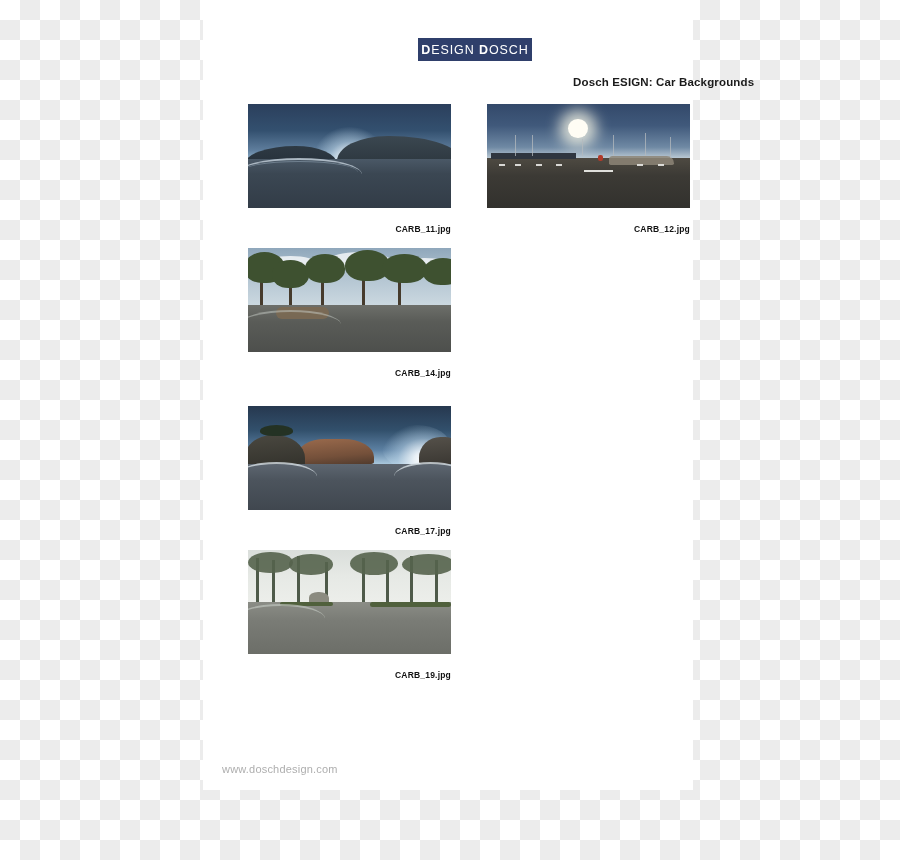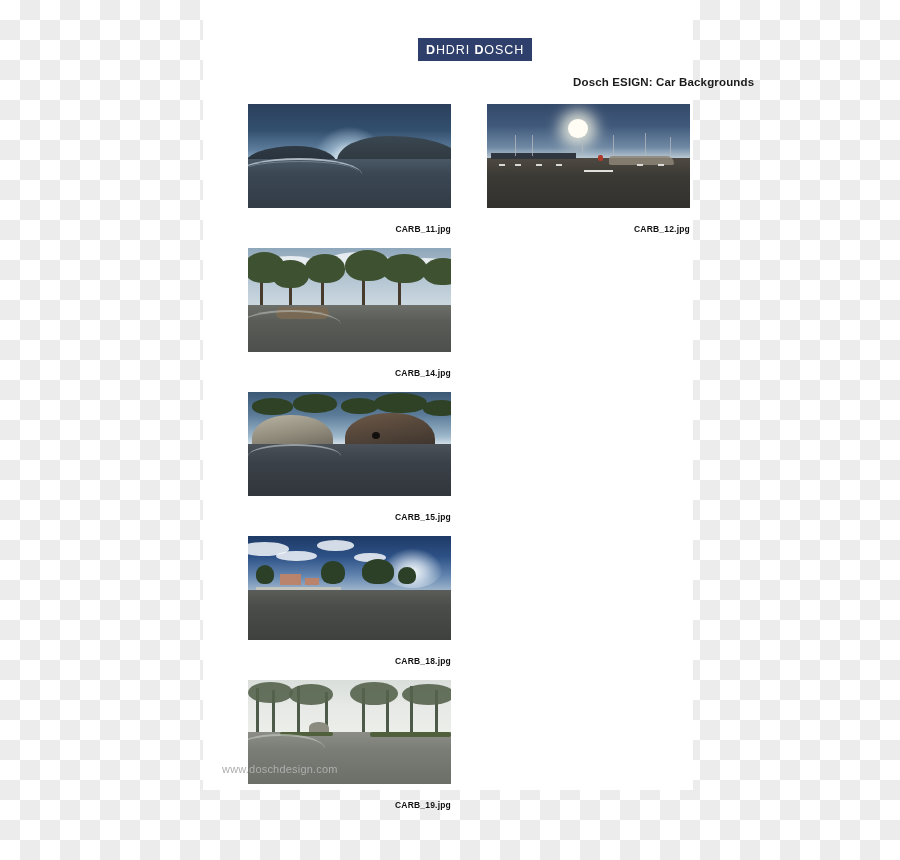--- a/index.html
+++ b/index.html
@@ -238,21 +238,21 @@
   .p20 .bl{background:#9e6a54;}
   .p20 .hedge{left:66%;top:47%;width:32%;height:5%;background:#3f5234;}
 </style>
 </head>
 <body>
 
 <div id="page-sheet"></div>
 
 <div id="logo-badge">
   <span class="logo-text">
-    <b>D</b><span>HDRI </span><b>D</b><span>OSCH</span>
+    <b>D</b><span>ESIGN </span><b>D</b><span>OSCH</span>
   </span>
 </div>
 
 <div id="product-title">Dosch ESIGN: Car Backgrounds</div>
 
 <div id="thumb-grid">
 
   <div class="grid-row">
     <div class="thumb-cell">
       <div class="thumb-frame">
@@ -320,64 +320,41 @@
           <div class="layer ground"></div>
           <div class="layer dirt"></div>
           <div class="layer edge"></div>
         </div>
       </div>
       <div class="thumb-caption">CARB_14.jpg</div>
     </div>
   </div>
 
   <div class="grid-row">
-    <div class="thumb-cell">
-      <div class="thumb-frame">
-        <div class="pano p15">
-          <div class="layer sky"></div>
-          <div class="layer pine" style="left:2%;top:6%;width:20%;height:16%"></div>
-          <div class="layer pine" style="left:22%;top:2%;width:22%;height:18%"></div>
-          <div class="layer pine" style="left:46%;top:6%;width:18%;height:15%"></div>
-          <div class="layer pine" style="left:62%;top:1%;width:26%;height:19%"></div>
-          <div class="layer pine" style="left:86%;top:8%;width:18%;height:15%"></div>
-          <div class="layer rockL"></div>
-          <div class="layer rockR"></div>
-          <div class="layer cave"></div>
-          <div class="layer ground"></div>
-          <div class="layer rim"></div>
-        </div>
-      </div>
-      <div class="thumb-caption">CARB_15.jpg</div>
-    </div>
 
   </div>
 
   <div class="grid-row">
-
-    <div class="thumb-cell">
-      <div class="thumb-frame">
-        <div class="pano p18">
-          <div class="layer sky"></div>
-          <div class="layer cl" style="left:-4%;top:6%;width:24%;height:13%"></div>
-          <div class="layer cl" style="left:14%;top:14%;width:20%;height:10%"></div>
-          <div class="layer cl" style="left:34%;top:4%;width:18%;height:10%"></div>
-          <div class="layer cl" style="left:52%;top:16%;width:16%;height:9%"></div>
-          <div class="layer sunburst"></div>
-          <div class="layer tree" style="left:4%;top:28%;width:9%;height:18%"></div>
-          <div class="layer tree" style="left:36%;top:24%;width:12%;height:22%"></div>
-          <div class="layer tree" style="left:56%;top:22%;width:16%;height:24%"></div>
-          <div class="layer tree" style="left:74%;top:30%;width:9%;height:16%"></div>
-          <div class="layer bldg" style="left:16%;top:37%;width:10%;height:10%"></div>
-          <div class="layer bldg" style="left:28%;top:40%;width:7%;height:7%"></div>
-          <div class="layer ground"></div>
-          <div class="layer wall"></div>
-        </div>
-      </div>
-      <div class="thumb-caption">CARB_18.jpg</div>
-    </div>
+    <div class="thumb-cell">
+      <div class="thumb-frame">
+        <div class="pano p17">
+          <div class="layer sky"></div>
+          <div class="layer sunglow"></div>
+          <div class="layer cliffMid"></div>
+          <div class="layer cliffL"></div>
+          <div class="layer cliffR"></div>
+          <div class="layer treetop"></div>
+          <div class="layer ground"></div>
+          <div class="layer edgeL"></div>
+          <div class="layer edgeR"></div>
+        </div>
+      </div>
+      <div class="thumb-caption">CARB_17.jpg</div>
+    </div>
+
   </div>
 
   <div class="grid-row" style="margin-bottom:0">
     <div class="thumb-cell">
       <div class="thumb-frame">
         <div class="pano p19">
           <div class="layer sky"></div>
           <div class="layer tr" style="left:4%;top:8%;height:44%"></div>
           <div class="layer tr" style="left:12%;top:10%;height:42%"></div>
           <div class="layer tr" style="left:24%;top:6%;height:46%"></div>

